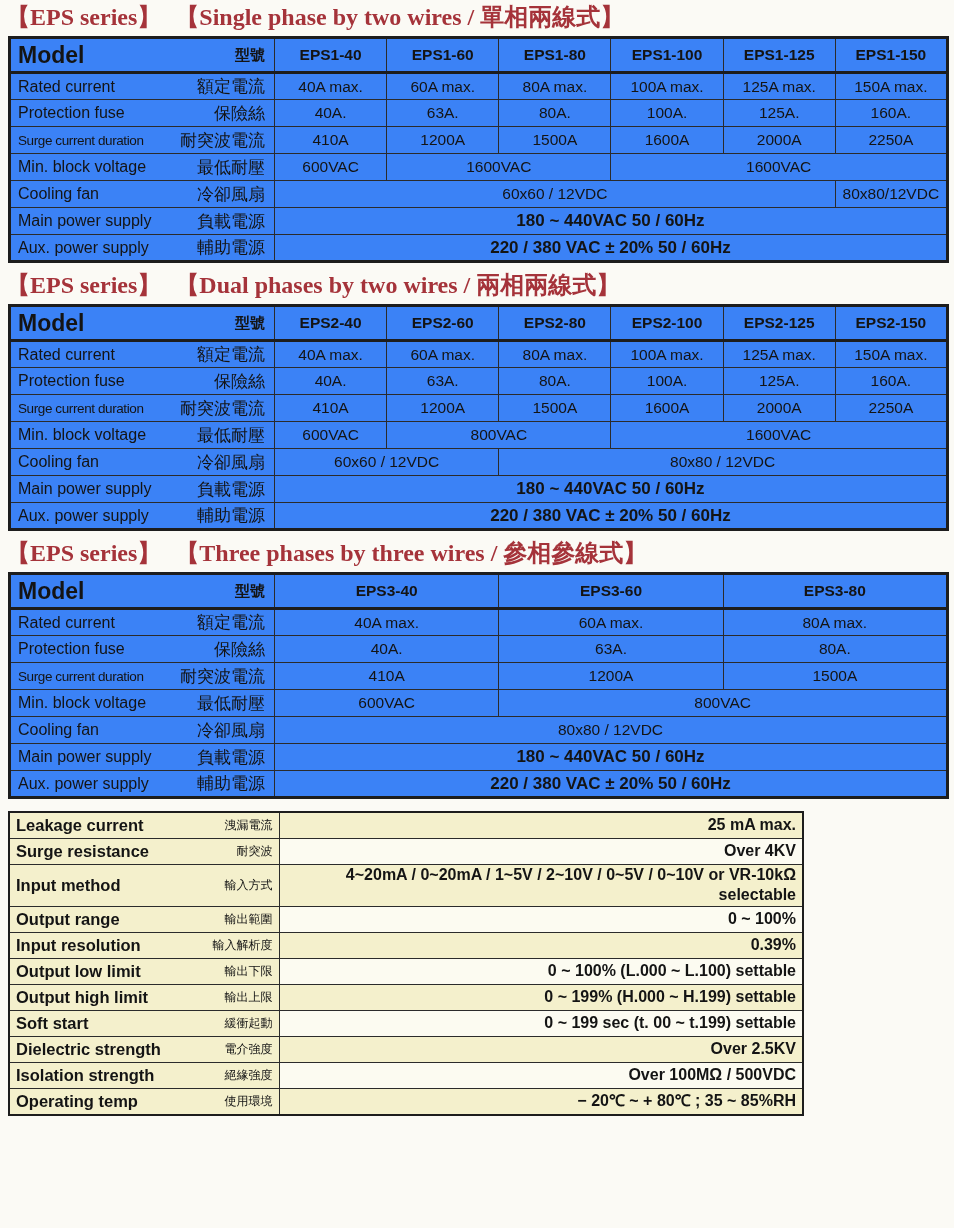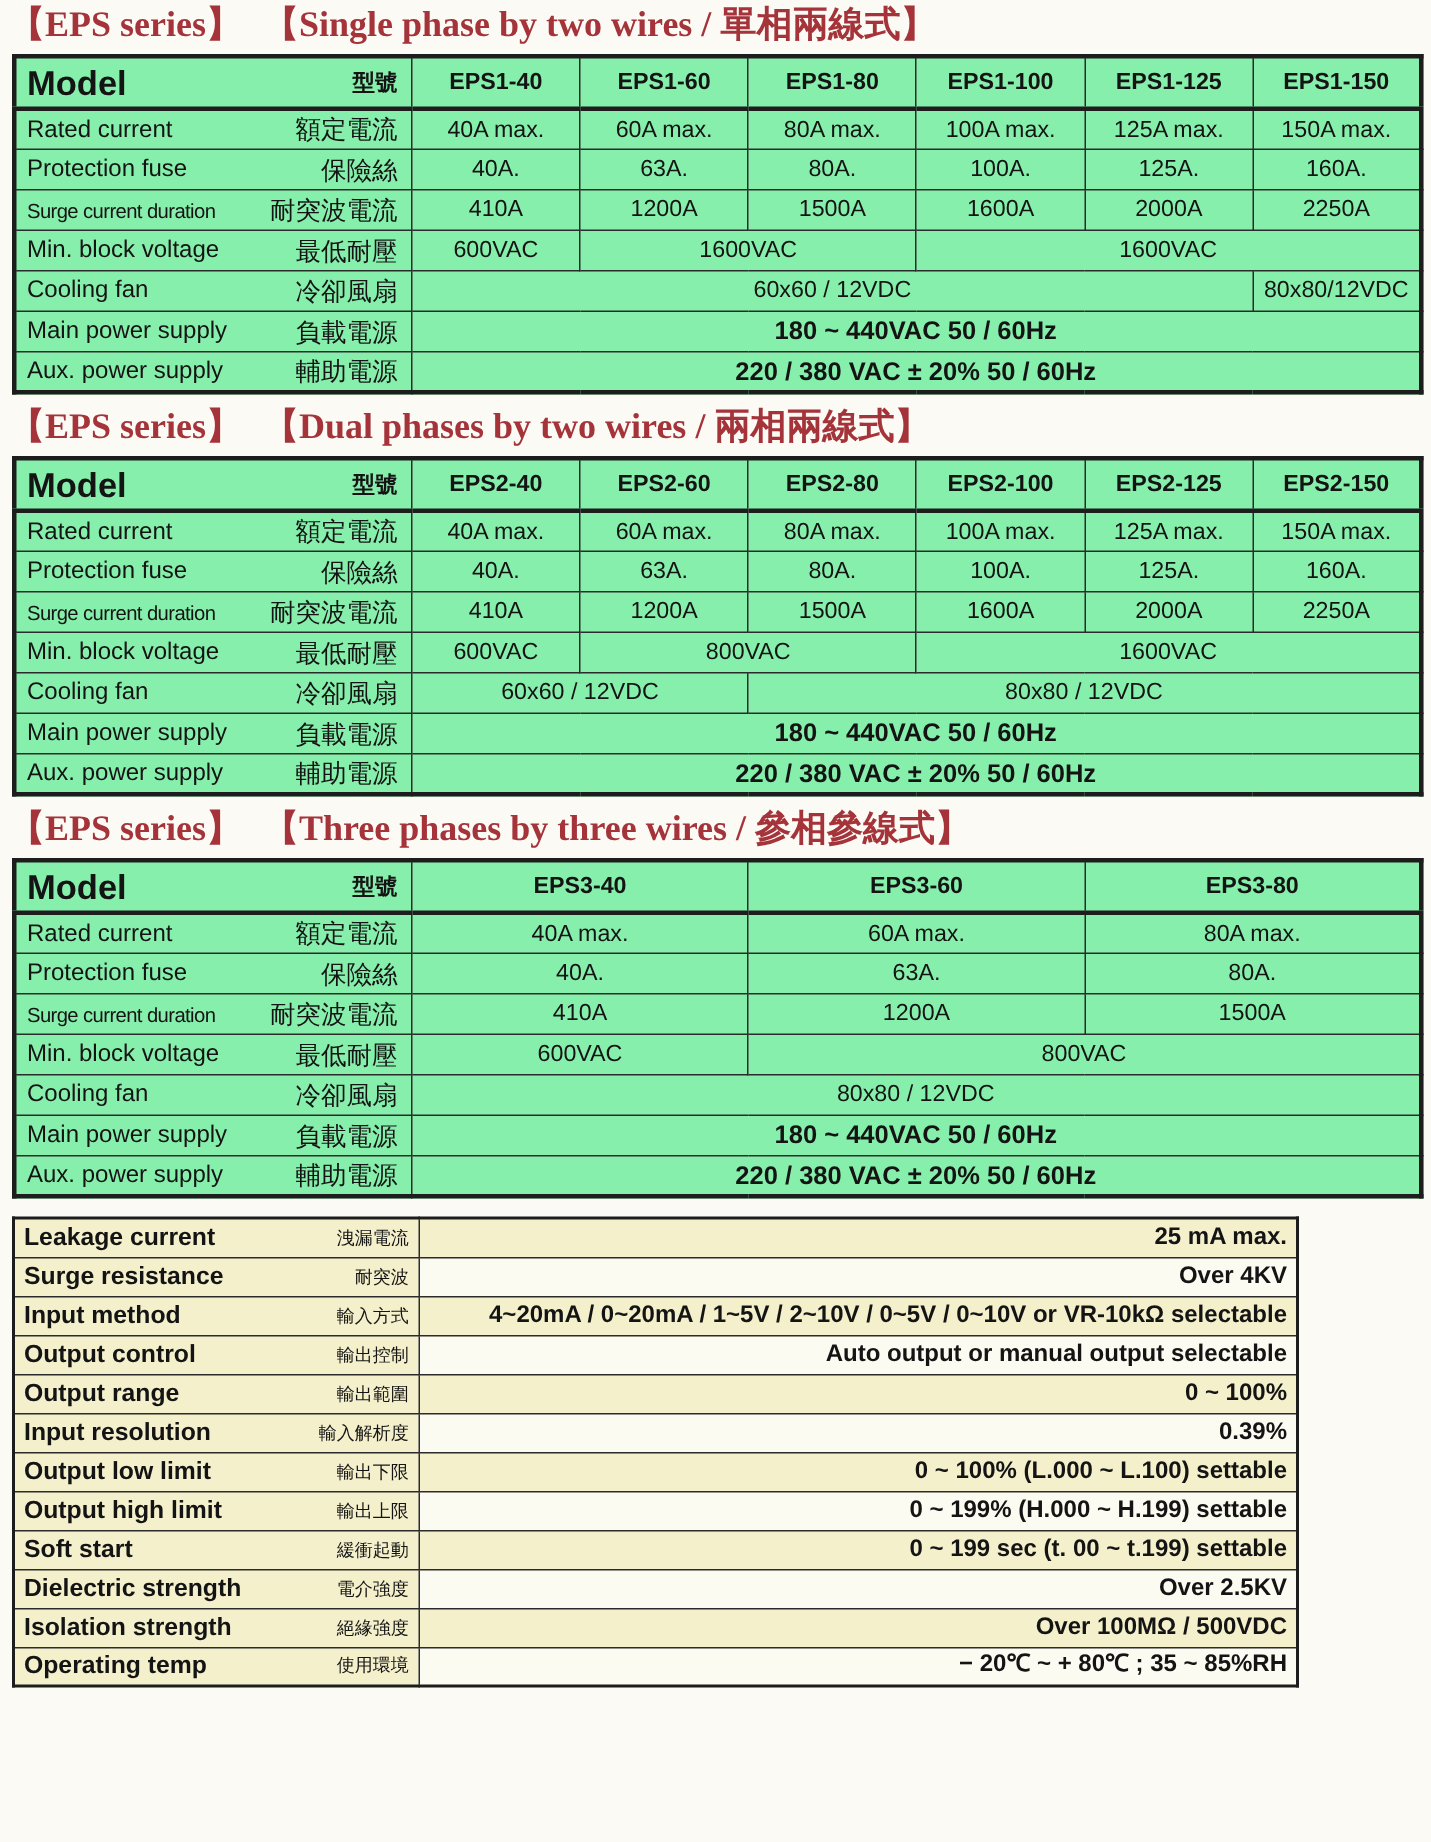--- a/index.html
+++ b/index.html
@@ -23,21 +23,21 @@
     white-space: nowrap;
   }
   h2.section-title .t-gap { display:inline-block; width: 14px; }
   .spec-section { margin-bottom: 7px; }
 
   table.top-table {
     width: 938px;
     margin-left: 8px;
     border-collapse: collapse;
     table-layout: fixed;
-    background: #86efac;
+    background: #3b82f6;
     border: 3px solid #1d1d1d;
   }
   table.top-table th, table.top-table td {
     border: 1.5px solid #2b2b2b;
     padding: 0 4px;
     text-align: center;
     vertical-align: middle;
     height: 27px;
     font-size: 15.5px;
   }
@@ -46,21 +46,21 @@
   .lbl-wrap { display: flex; justify-content: space-between; align-items: center; gap: 4px; }
   .lbl-en { font-size: 16px; white-space: nowrap; }
   .lbl-en.cond { font-size: 13.5px; letter-spacing: -0.4px; }
   .lbl-zh { font-size: 17px; white-space: nowrap; }
   thead .lbl-en { font-size: 23px; }
   thead .lbl-zh { font-size: 15px; }
   th.model-th { font-size: 19px; font-weight: bold; white-space: nowrap; }
   tr.bold-row td.val { font-weight: bold; font-size: 17px; text-align: center; }
 
   table.specs-table {
-    width: 858px;
+    width: 796px;
     margin: 12px 0 0 8px;
     border-collapse: collapse;
     table-layout: fixed;
     border: 2.5px solid #1d1d1d;
     background: var(--spec-white, #fcfbf1);
   }
   table.specs-table td {
     border: 1.5px solid #2b2b2b;
     height: 26px;
     padding: 0 6px;
@@ -439,31 +439,20 @@
               <span class="lbl-zh">輸入方式</span>
             </div>
           </td>
           <td class="sval">
             <div class="sval-line">4~20mA / 0~20mA / 1~5V / 2~10V / 0~5V / 0~10V or VR-10kΩ selectable</div>
           </td>
         </tr>
         <tr>
           <td class="slabel">
             <div class="lbl-wrap">
-              <span class="lbl-en">Output control</span>
-              <span class="lbl-zh">輸出控制</span>
-            </div>
-          </td>
-          <td class="sval">
-            <div class="sval-line">Auto output or manual output selectable</div>
-          </td>
-        </tr>
-        <tr>
-          <td class="slabel">
-            <div class="lbl-wrap">
               <span class="lbl-en">Output range</span>
               <span class="lbl-zh">輸出範圍</span>
             </div>
           </td>
           <td class="sval">
             <div class="sval-line">0 ~ 100%</div>
           </td>
         </tr>
         <tr>
           <td class="slabel">

